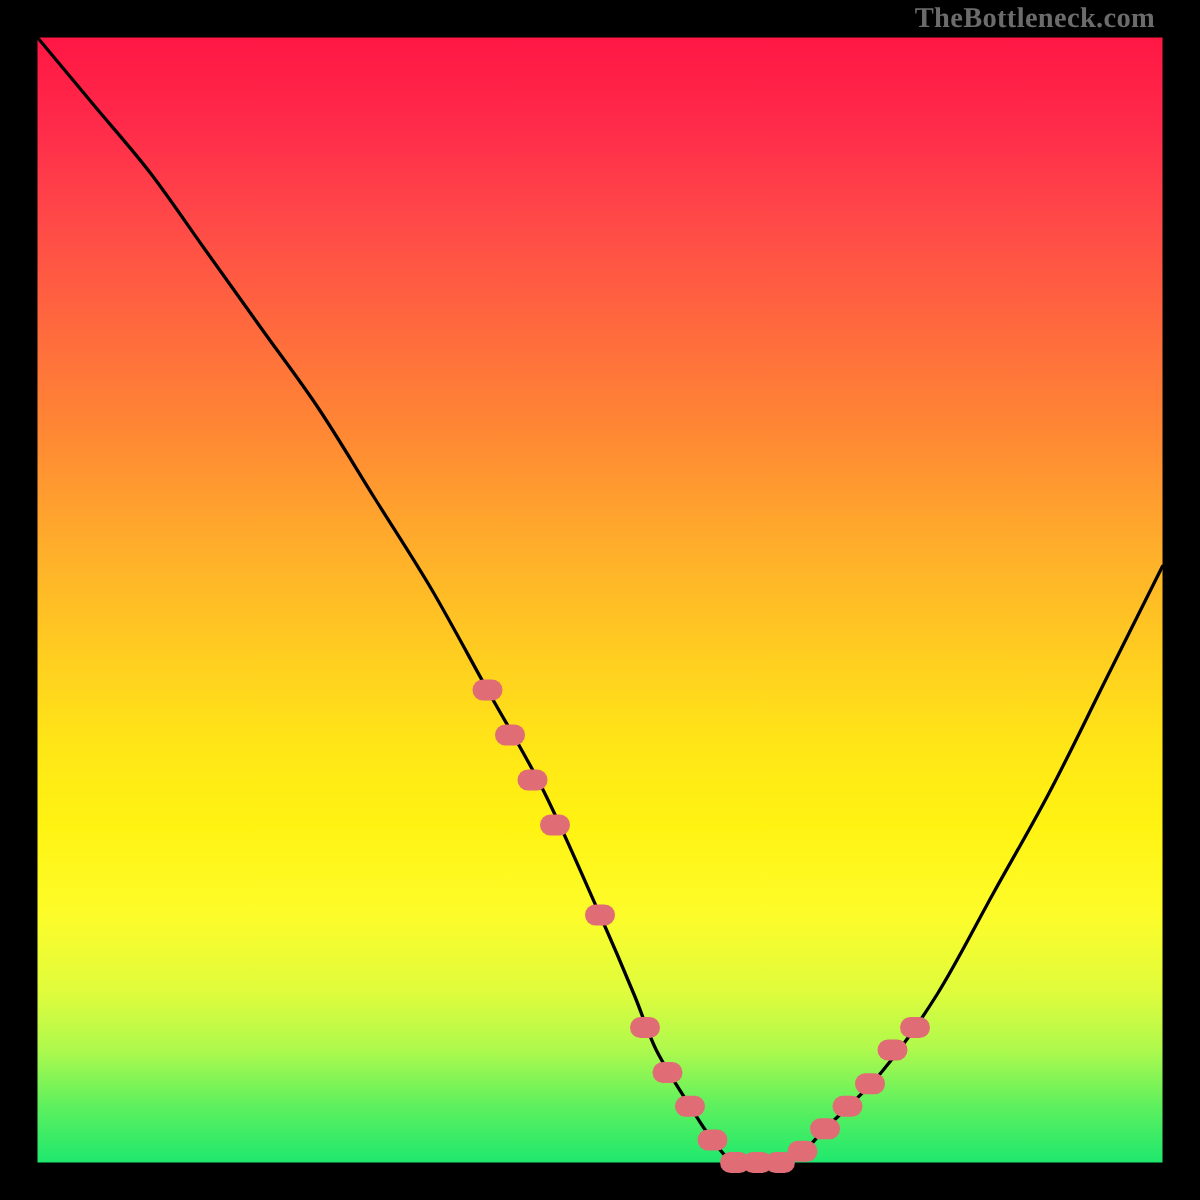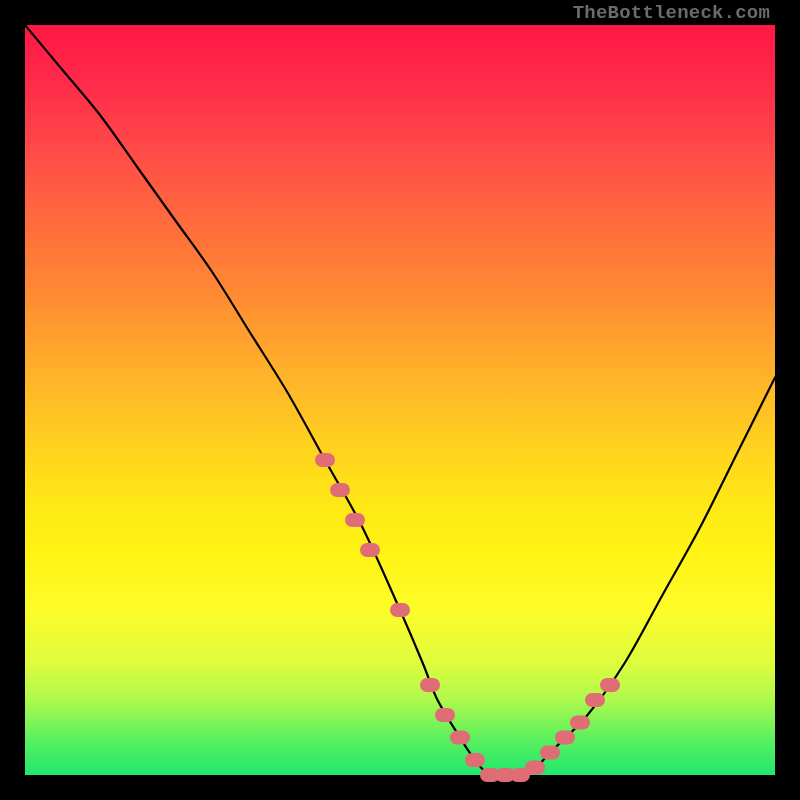--- a/index.html
+++ b/index.html
@@ -39,21 +39,21 @@
       #defc3d 85%,
       #aef94d 90%,
       #5df05e 95%,
       #1fe86e 100%
     );
   }
   .watermark {
     position: absolute;
     top: 2px;
     right: 30px;
-    font-family: Liberation Mono, monospace;
+    font-family: Liberation Serif, serif;
     font-size: 19px;
     font-weight: 600;
     color: #6b6b6b;
     letter-spacing: 0.2px;
   }
   svg.curve {
     position: absolute;
     left: 0;
     top: 0;
     width: 750px;

